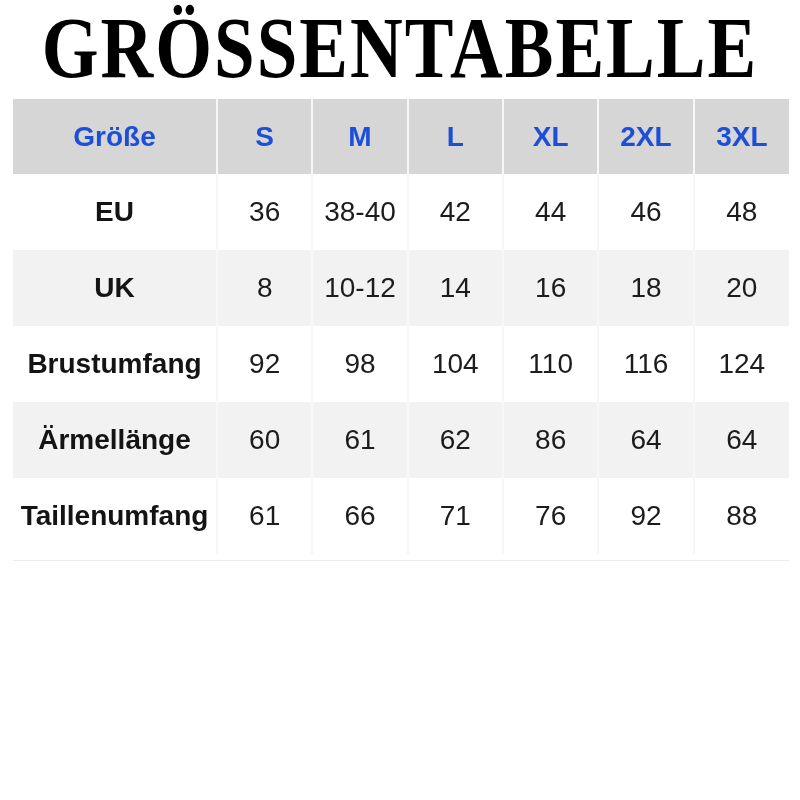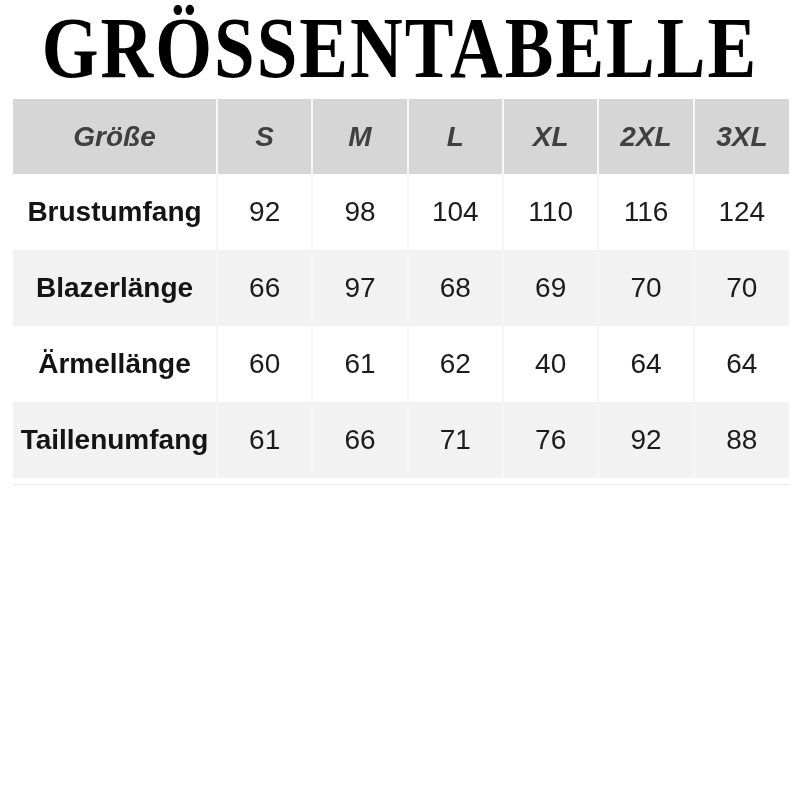--- a/index.html
+++ b/index.html
@@ -42,22 +42,21 @@
     padding:0;
     text-align:center;
     vertical-align:middle;
     font-size:28px;
     line-height:1.12;
   }
   .size-table thead th{
     background:var(--header-bg);
     height:75px;
     font-weight:700;
-    color:#404040;
-    font-style:italic;
+    color:#1d4ed8;
   }
   .size-table tbody tr{height:76px;background:var(--row-bg);}
   .size-table tbody tr:nth-child(even){background:var(--stripe-bg);}
   .size-table tbody th{font-weight:700;color:#141414;}
   .size-table td{font-weight:400;}
   .size-table th + th,
   .size-table th + td,
   .size-table td + td{
     border-left:2px solid var(--grid-line);
   }
@@ -98,43 +97,52 @@
         <th><span>S</span></th>
         <th><span>M</span></th>
         <th><span>L</span></th>
         <th><span>XL</span></th>
         <th><span>2XL</span></th>
         <th><span>3XL</span></th>
       </tr>
     </thead>
     <tbody>
       <tr>
+        <th><span>EU</span></th>
+        <td>36</td>
+        <td>38-40</td>
+        <td>42</td>
+        <td>44</td>
+        <td>46</td>
+        <td>48</td>
+      </tr>
+      <tr>
+        <th><span>UK</span></th>
+        <td>8</td>
+        <td>10-12</td>
+        <td>14</td>
+        <td>16</td>
+        <td>18</td>
+        <td>20</td>
+      </tr>
+      <tr>
         <th><span>Brustumfang</span></th>
         <td>92</td>
         <td>98</td>
         <td>104</td>
         <td>110</td>
         <td>116</td>
         <td>124</td>
       </tr>
       <tr>
-        <th><span>Blazerlänge</span></th>
-        <td>66</td>
-        <td>97</td>
-        <td>68</td>
-        <td>69</td>
-        <td>70</td>
-        <td>70</td>
-      </tr>
-      <tr>
         <th><span>Ärmellänge</span></th>
         <td>60</td>
         <td>61</td>
         <td>62</td>
-        <td>40</td>
+        <td>86</td>
         <td>64</td>
         <td>64</td>
       </tr>
       <tr>
         <th><span>Taillenumfang</span></th>
         <td>61</td>
         <td>66</td>
         <td>71</td>
         <td>76</td>
         <td>92</td>

